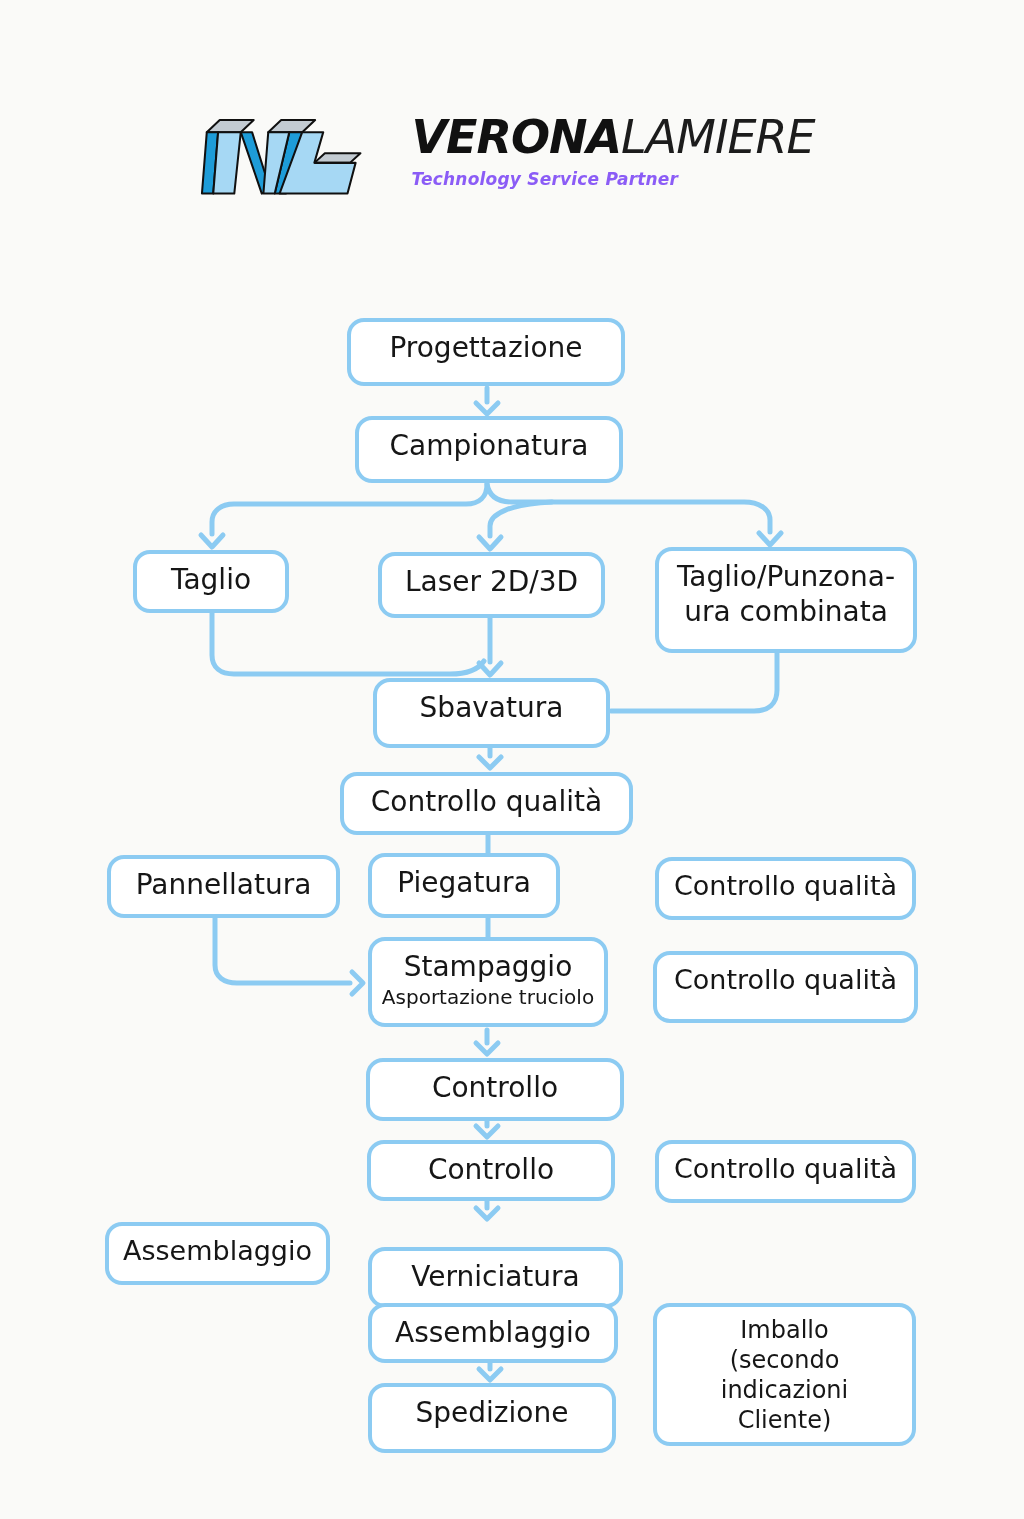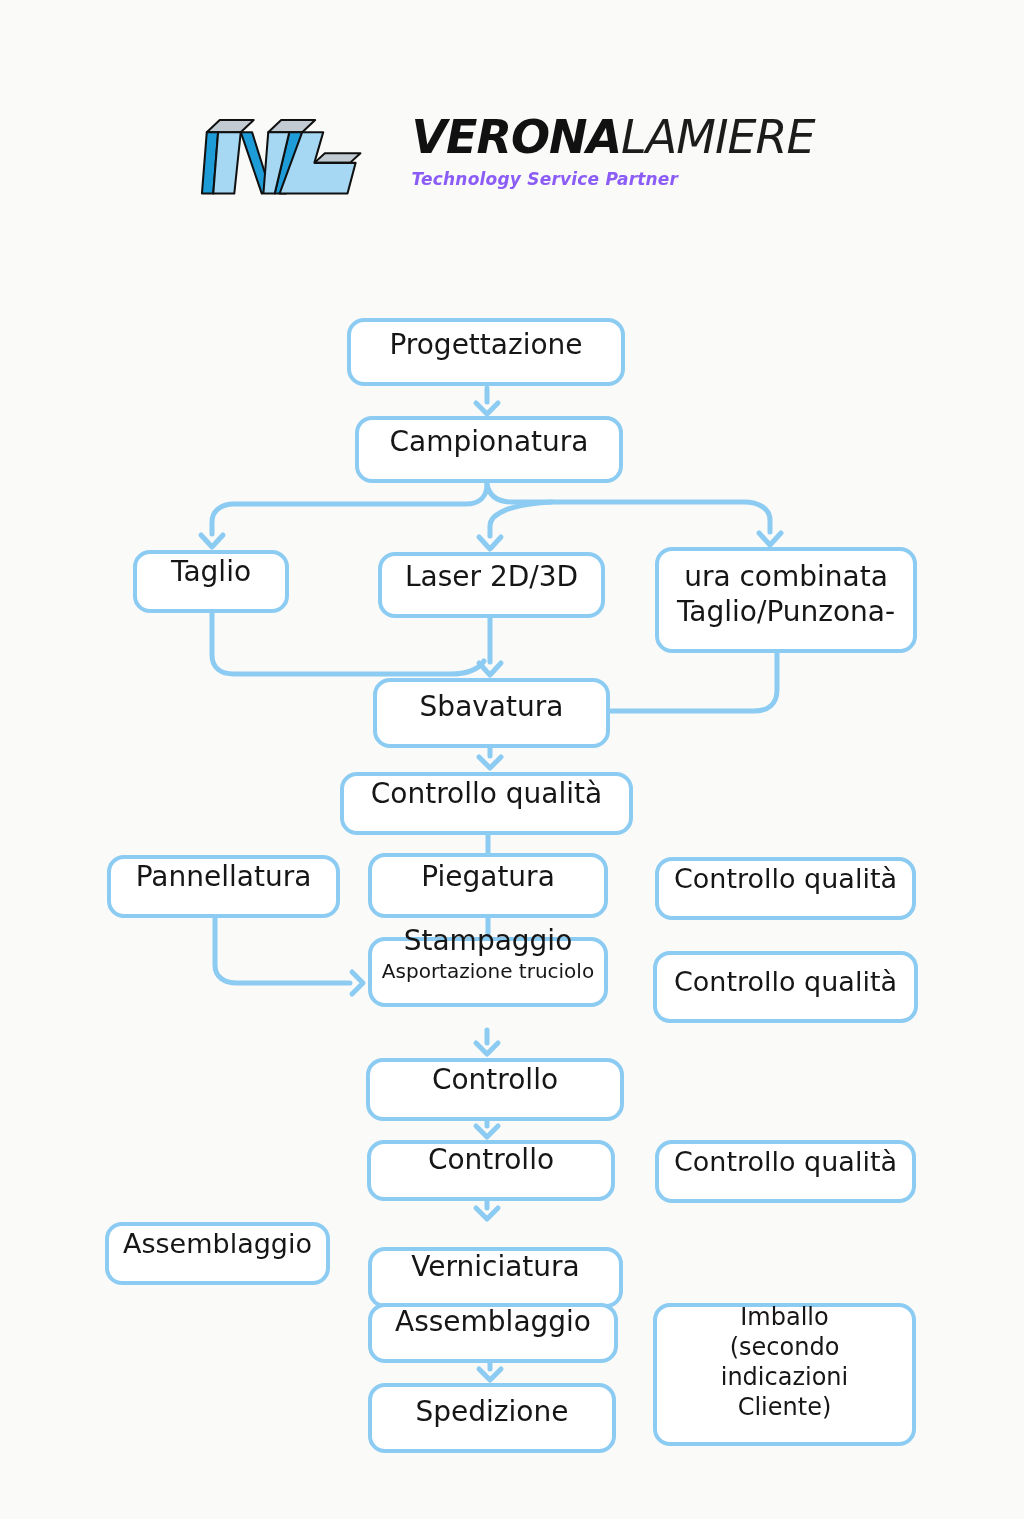--- a/index.html
+++ b/index.html
@@ -34,25 +34,25 @@
     font-style:italic;font-weight:700;font-size:17px;
     color:#8b5cf6;margin-top:9px;letter-spacing:.2px;
   }
   
   .node{
     position:absolute;
     background:#fff;
     border:4px solid var(--accent);
     border-radius:17px;
     display:flex;flex-direction:column;
-    align-items:center;justify-content:flex-end;
+    align-items:center;justify-content:flex-start;
     color:var(--ink);
     font-size:28px;line-height:1.25;
     text-align:center;
-    padding:20px 8px;
+    padding:8px 8px;
   }
   .node .sub{font-size:20px;line-height:1.15;margin-top:2px;}
   .node .big{font-size:24px;}
   .node .small{font-size:24px;line-height:1.25;}
   
   svg.wires{position:absolute;left:0;top:0;pointer-events:none;}
   .wire{
     fill:none;stroke:var(--accent);stroke-width:5;
     stroke-linecap:round;stroke-linejoin:round;
   }
@@ -143,45 +143,45 @@
 
   <div class="node" style="left:133px;top:550px;width:156px;height:63px;">
     <span>Taglio</span>
   </div>
 
   <div class="node" style="left:378px;top:552px;width:227px;height:66px;">
     <span>Laser 2D/3D</span>
   </div>
 
   <div class="node" style="left:655px;top:547px;width:262px;height:106px;">
+    <span>Taglio/Punzona-</span>
     <span>ura combinata</span>
-    <span>Taglio/Punzona-</span>
   </div>
 
   <div class="node" style="left:373px;top:678px;width:237px;height:70px;">
     <span>Sbavatura</span>
   </div>
 
   <div class="node" style="left:340px;top:772px;width:293px;height:63px;">
     <span>Controllo qualità</span>
   </div>
 
   <div class="node" style="left:107px;top:855px;width:233px;height:63px;">
     <span>Pannellatura</span>
   </div>
 
-  <div class="node" style="left:368px;top:853px;width:240px;height:65px;">
+  <div class="node" style="left:368px;top:853px;width:192px;height:65px;">
     <span>Piegatura</span>
   </div>
 
   <div class="node" style="left:655px;top:857px;width:261px;height:63px;font-size:27px;">
     <span>Controllo qualità</span>
   </div>
 
-  <div class="node" style="left:368px;top:937px;width:240px;height:70px;">
+  <div class="node" style="left:368px;top:937px;width:240px;height:90px;">
     <span>Stampaggio</span>
     <span class="sub">Asportazione truciolo</span>
   </div>
 
   <div class="node" style="left:653px;top:951px;width:265px;height:72px;font-size:27px;">
     <span>Controllo qualità</span>
   </div>
 
 
   <div class="node" style="left:366px;top:1058px;width:258px;height:63px;">

